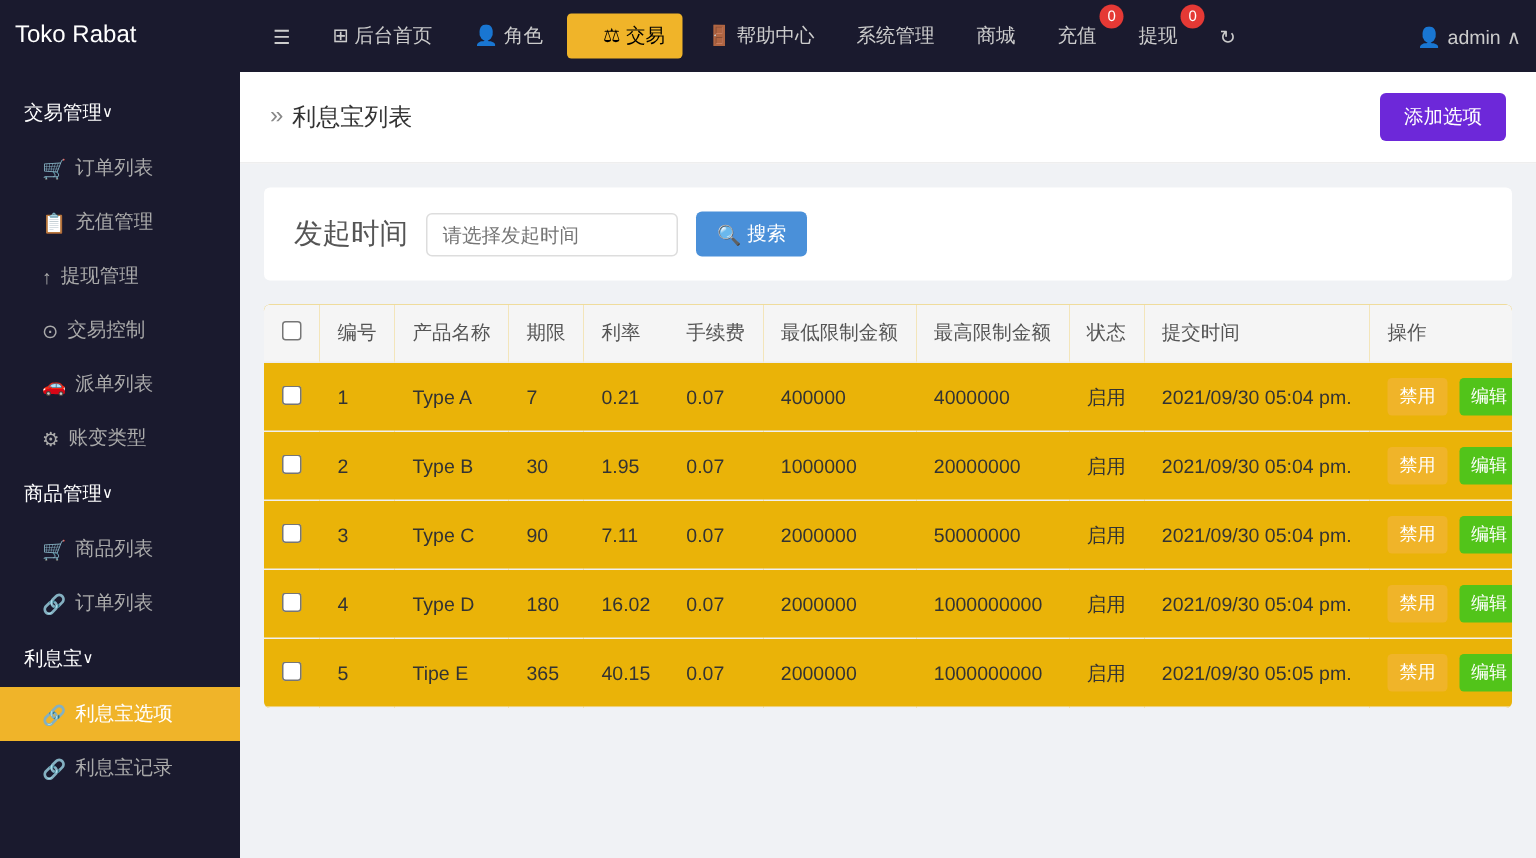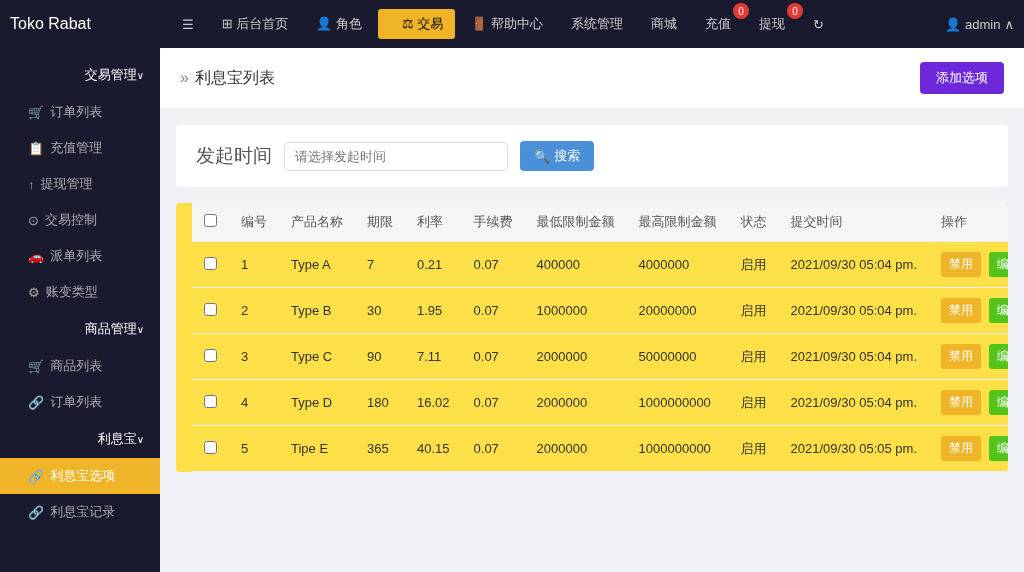--- a/index.html
+++ b/index.html
@@ -81,21 +81,21 @@
       overflow-y: auto;
       padding-top: 8px;
     }
     .sidebar-group-header {
       color: #fff;
       padding: 10px 16px;
       font-size: 13px;
       cursor: pointer;
       display: flex;
       align-items: center;
-      justify-content: flex-end;
+      justify-content: flex-start;
     }
     .sidebar-item {
       color: #aaa;
       padding: 9px 16px 9px 28px;
       cursor: pointer;
       font-size: 13px;
       display: flex;
       align-items: center;
       gap: 6px;
     }
@@ -163,44 +163,43 @@
     .search-label {
       color: #555;
       font-size: 19px;
       white-space: nowrap;
     }
     .search-input {
       border: 1px solid #ddd;
       border-radius: 4px;
       padding: 6px 10px;
       font-size: 13px;
-      width: 224px;
+      width: 168px;
       color: #999;
       outline: none;
     }
     .btn-search {
       background: #4a90d9;
       color: #fff;
       border: none;
       padding: 6px 14px;
       border-radius: 4px;
       cursor: pointer;
       font-size: 13px;
       display: flex;
       align-items: center;
       gap: 4px;
     }
 
     
     .table-area {
       margin: 0 16px 16px 16px;
-      background: #fde047;
+      background: #eab308;
       border-radius: 4px;
       overflow: hidden;
-      padding-left: 16px;
     }
     table {
       width: 100%;
       border-collapse: collapse;
       font-size: 13px;
     }
     thead tr {
       background: #f5f5f5;
       border-bottom: 1px solid #eee;
     }

